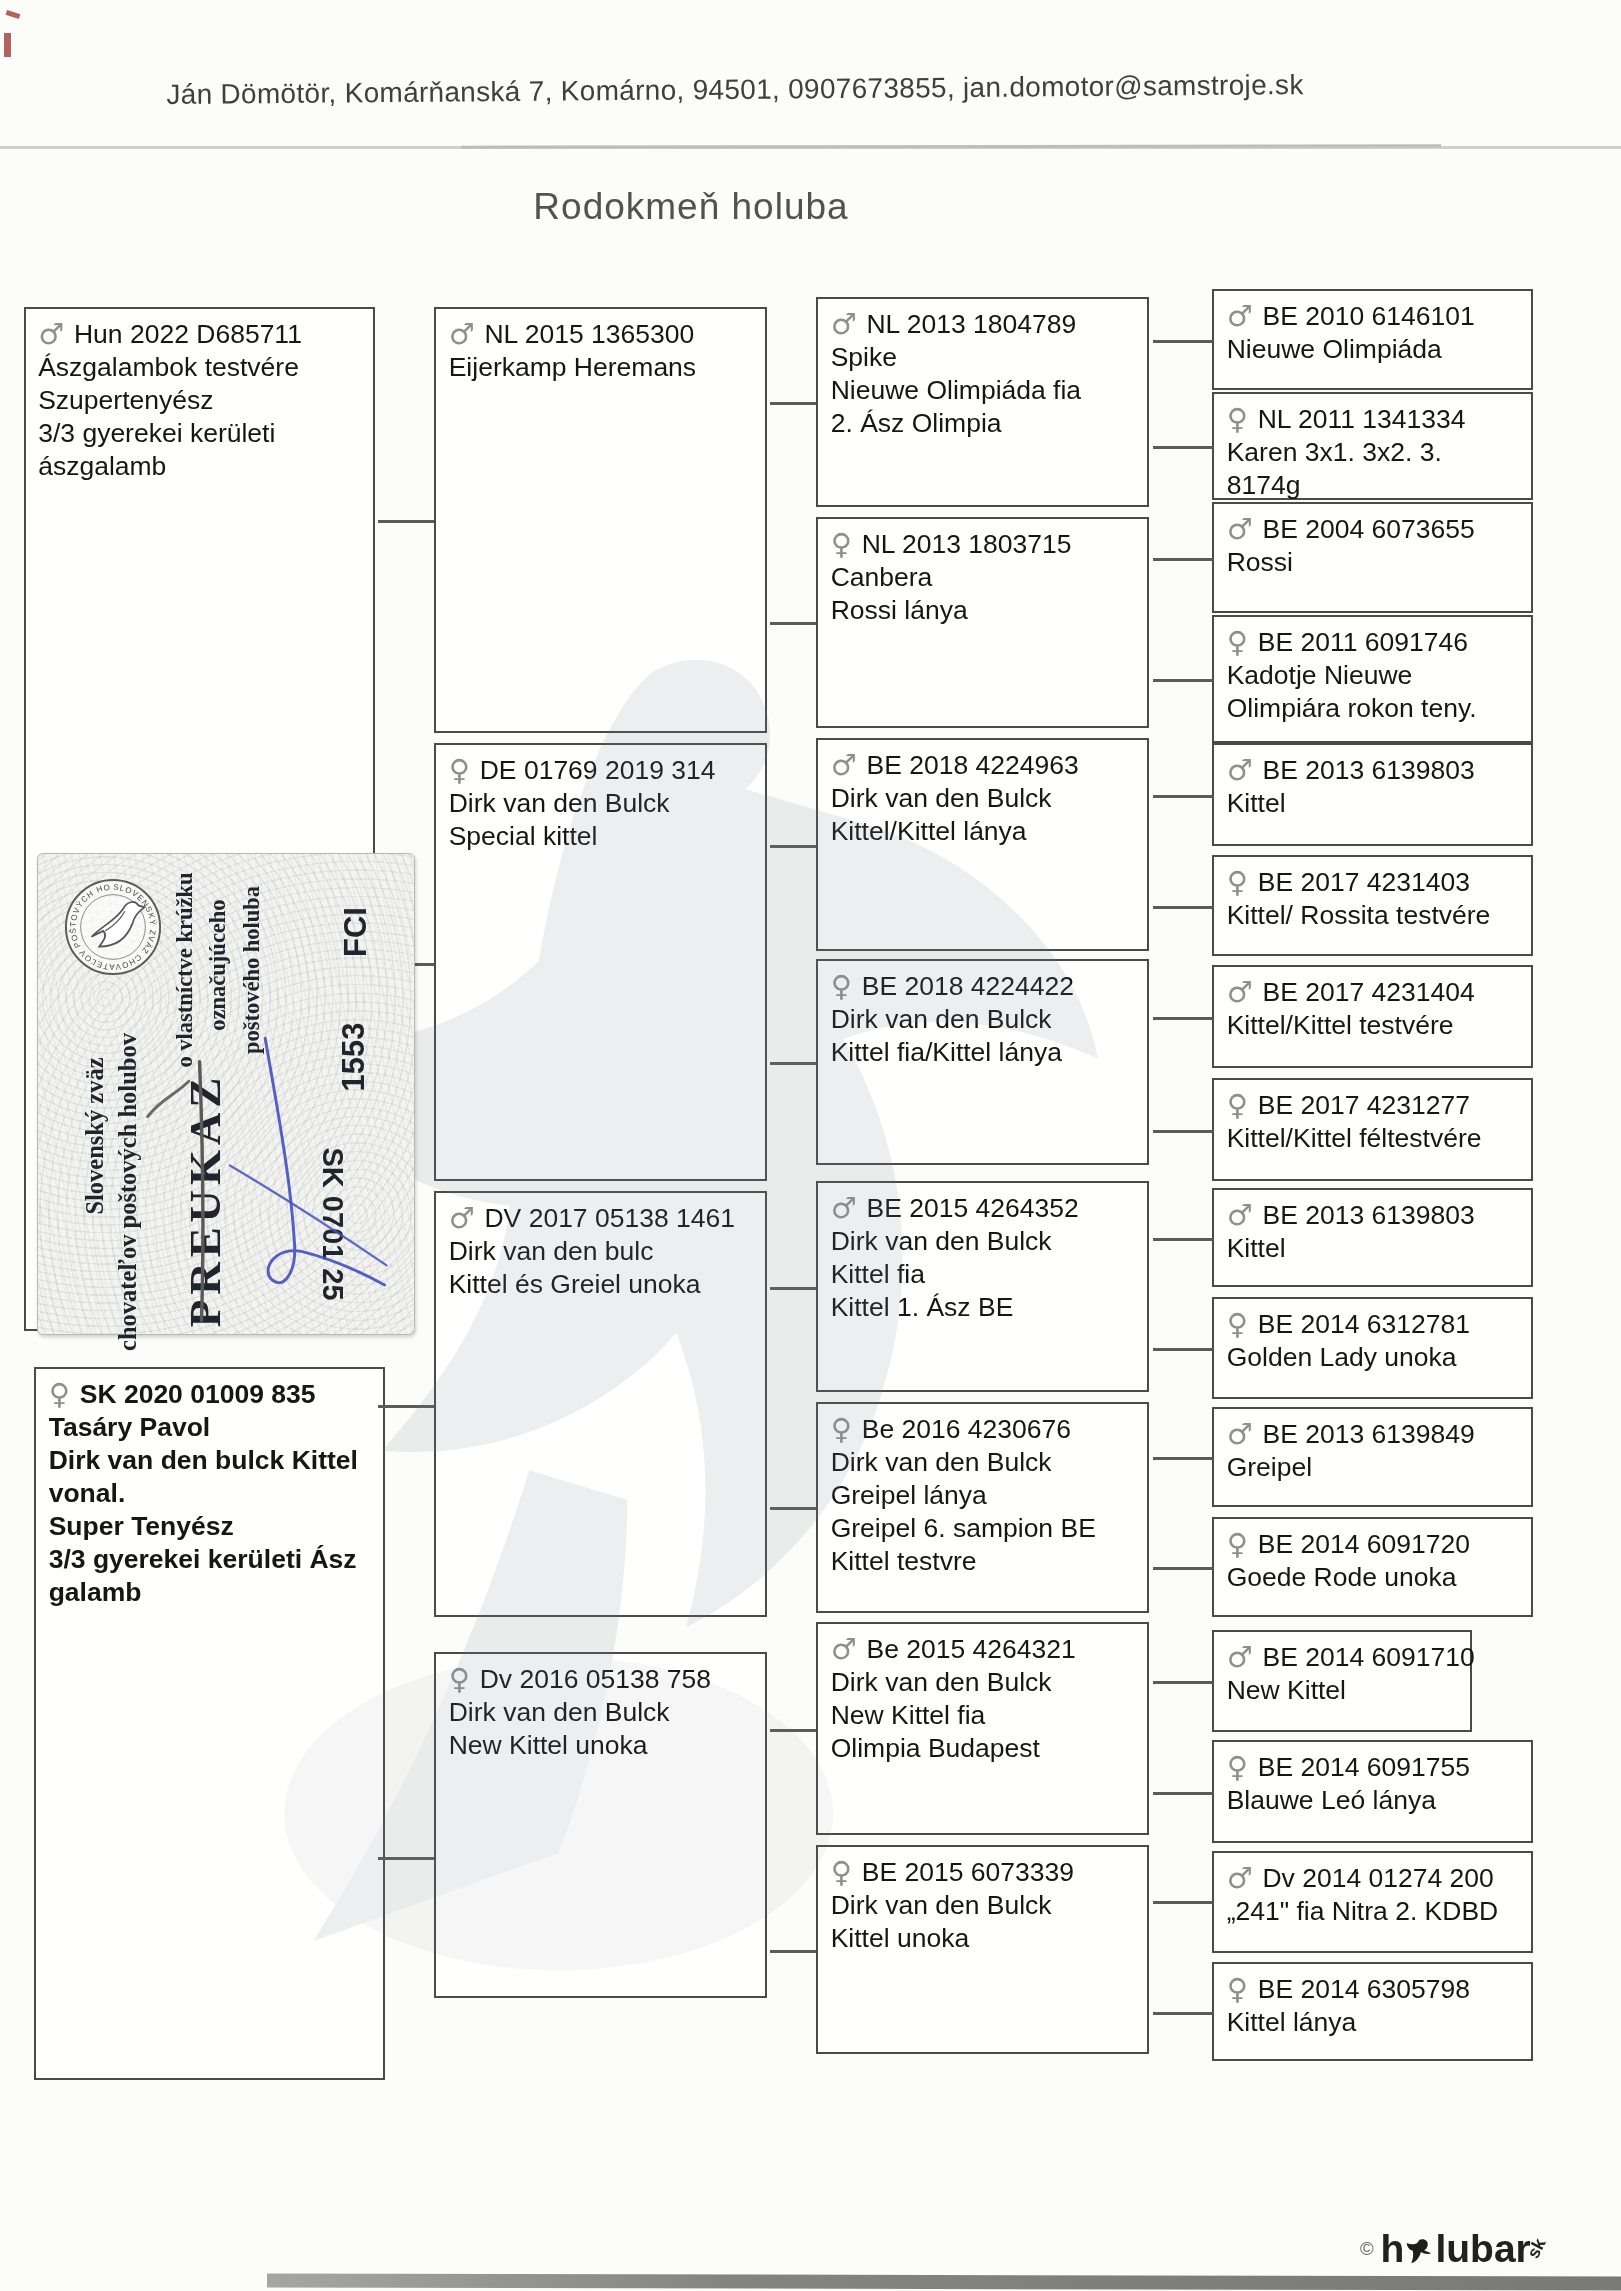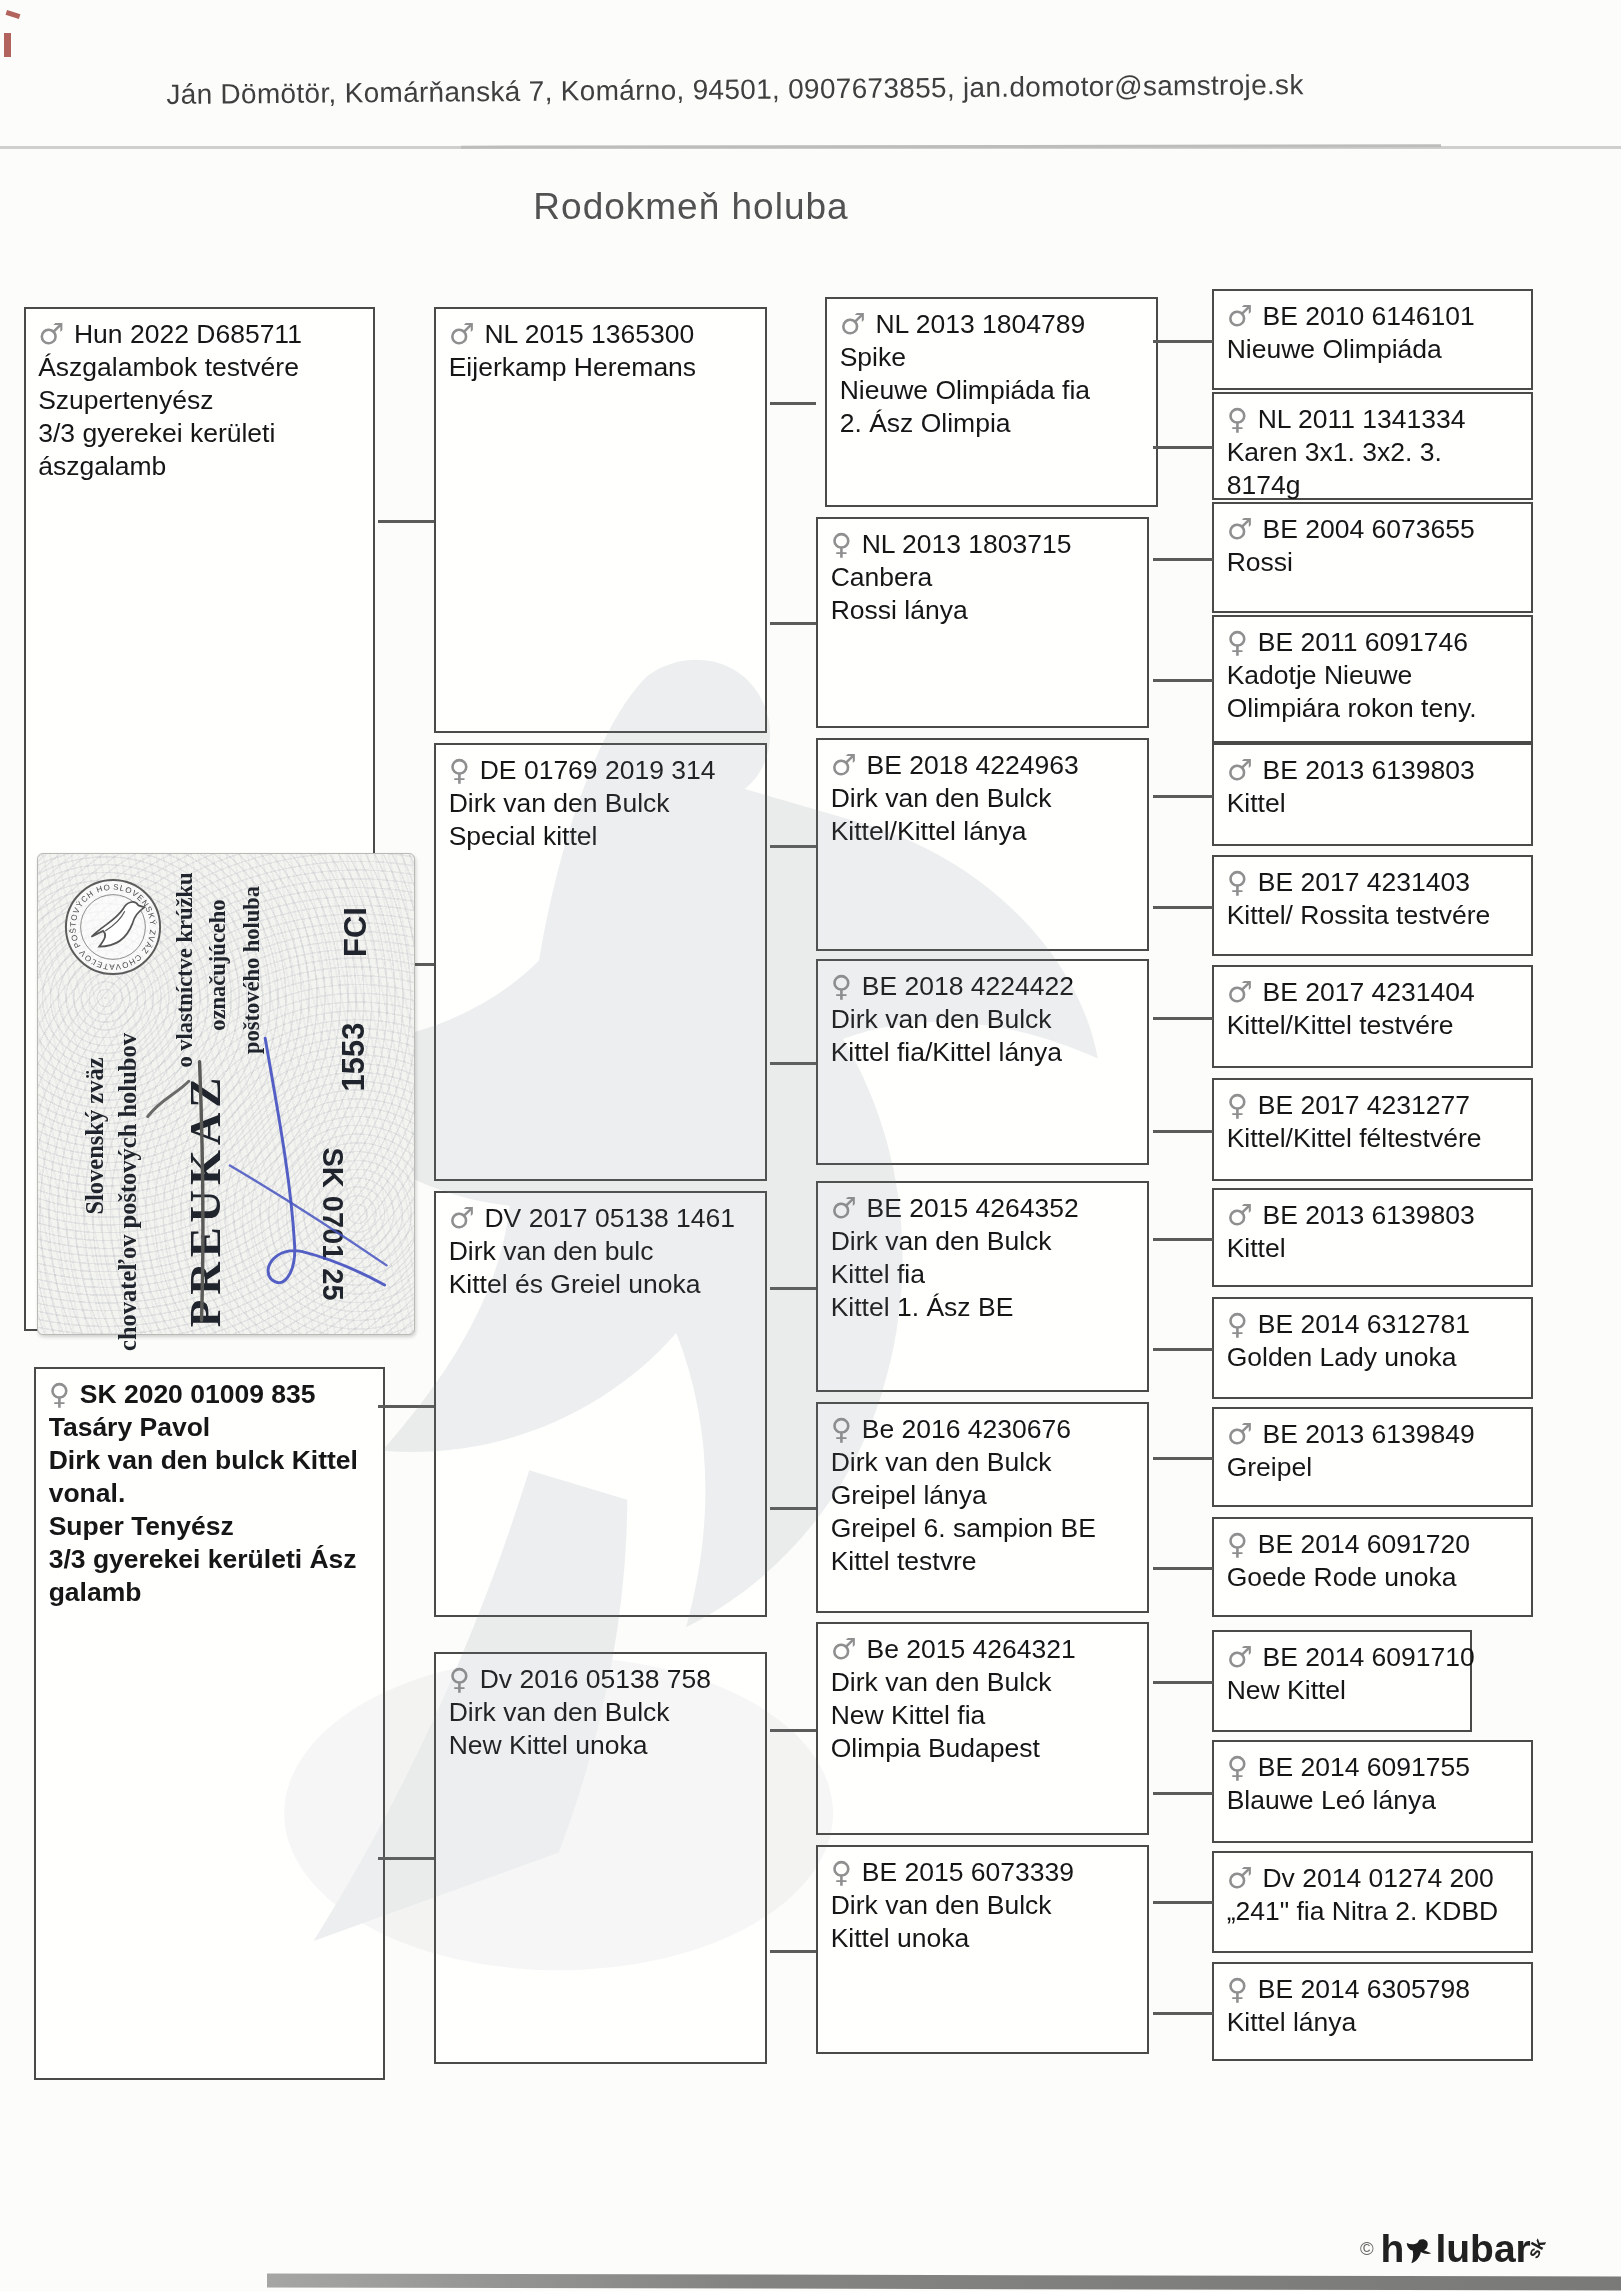--- a/index.html
+++ b/index.html
@@ -84,27 +84,27 @@
         <div>Dirk van den Bulck</div>
         <div>Special kittel</div>
       </div>
       <div class="conn" style="left: 378px; top: 963px; width: 56px;"></div>
       <div class="box" style="left: 434px; top: 1191px; width: 333px; height: 426px;">
         <div class="l1"><span class="sym">♂</span><span>DV 2017 05138 1461</span></div>
         <div>Dirk van den bulc</div>
         <div>Kittel és Greiel unoka</div>
       </div>
       <div class="conn" style="left: 378px; top: 1405px; width: 56px;"></div>
-      <div class="box" style="left: 434px; top: 1652px; width: 333px; height: 412px;">
+      <div class="box" style="left: 434px; top: 1652px; width: 333px; height: 346px;">
         <div class="l1"><span class="sym">♀</span><span>Dv 2016 05138 758</span></div>
         <div>Dirk van den Bulck</div>
         <div>New Kittel unoka</div>
       </div>
       <div class="conn" style="left: 378px; top: 1857px; width: 56px;"></div>
-      <div class="box" style="left: 816px; top: 297px; width: 333px; height: 210px; margin-left: 9px;">
+      <div class="box" style="left: 816px; top: 297px; width: 333px; height: 210px;">
         <div class="l1"><span class="sym">♂</span><span>NL 2013 1804789</span></div>
         <div>Spike</div>
         <div>Nieuwe Olimpiáda fia</div>
         <div>2. Ász Olimpia</div>
       </div>
       <div class="conn" style="left: 770px; top: 402px; width: 46px;"></div>
       <div class="box" style="left: 816px; top: 517px; width: 333px; height: 211px;">
         <div class="l1"><span class="sym">♀</span><span>NL 2013 1803715</span></div>
         <div>Canbera</div>
         <div>Rossi lánya</div>

